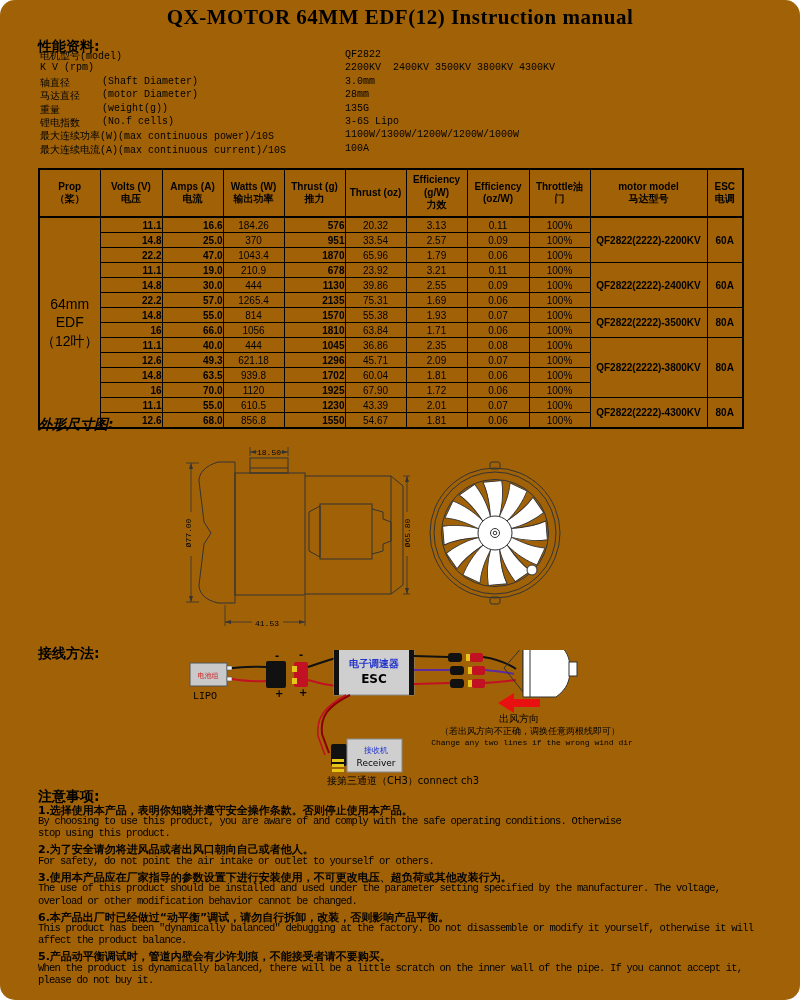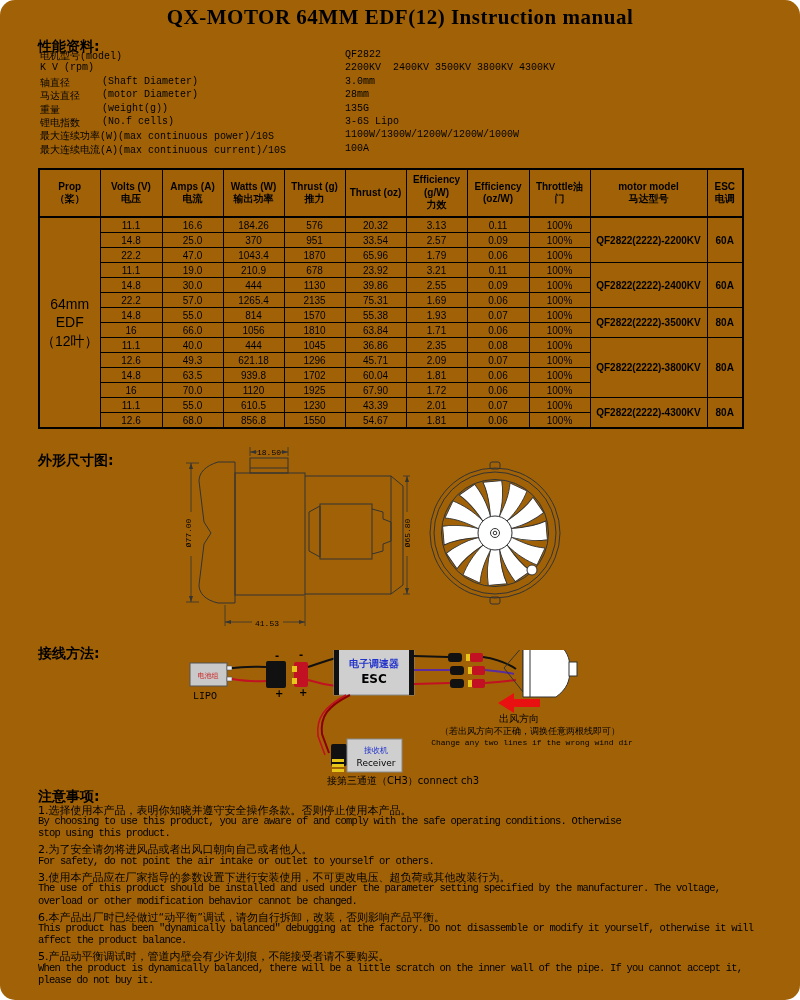--- a/index.html
+++ b/index.html
@@ -11,27 +11,27 @@
   #spec-list{position:absolute;top:49px;left:40px;width:720px;}
   .spec-row{position:relative;height:13.4px;font-size:10px;}
   .spec-zh{position:absolute;left:0;top:0;white-space:pre;}
   .spec-en{position:absolute;left:62px;top:0;white-space:pre;}
   .spec-val{position:absolute;left:305px;top:0;white-space:pre;}
   .spec-tbl{position:absolute;top:168px;left:38px;}
   table{border-collapse:collapse;table-layout:fixed;width:704px;border:2px solid #000;}
   th,td{border:1px solid #000;padding:0;text-align:center;vertical-align:middle;overflow:hidden;}
   thead th{height:46px;font:bold 10px "Liberation Sans",sans-serif;line-height:1.25;border-bottom:2px solid #000;}
   tbody td{height:14px;font:10px "Liberation Sans",sans-serif;}
-  tbody td.c0,tbody td.c1,tbody td.c3{font-weight:normal;}
+  tbody td.c0,tbody td.c1,tbody td.c3{font-weight:bold;text-align:right;}
   td.model-cell,td.esc-cell{font-weight:bold;font-size:10px;}
   td.prop-cell{font-size:14px;line-height:1.3;}
   svg text{font-family:"DejaVu Sans",sans-serif;}
   svg text.mono{font-family:"Liberation Mono",monospace;}
   #notes-list{position:absolute;top:800px;left:38px;width:730px;}
-  .note-zh{font-family:"DejaVu Sans",sans-serif;font-weight:normal;font-size:11px;height:12.4px;
+  .note-zh{font-family:"DejaVu Sans",sans-serif;font-weight:bold;font-size:11px;height:12.4px;
            margin-top:2.6px;white-space:nowrap;}
   .note-en{font-family:"Liberation Mono",monospace;font-size:10.5px;letter-spacing:-0.8px;height:12.4px;
            white-space:nowrap;}
 </style>
 </head>
 <body>
 
 <div class="page">
 
   <div class="title">QX-MOTOR 64MM EDF(12) Instruction manual</div>
@@ -292,21 +292,21 @@
             <td class="c3">1550</td>
             <td class="c4">54.67</td>
             <td class="c5">1.81</td>
             <td class="c6">0.06</td>
             <td class="c7">100%</td>
           </tr>
         </tbody>
     </table>
   </div>
 
-  <div class="sec-head" style="top:452px;">外形尺寸图:</div>
+  <div class="sec-head" style="top:416px;font-style:italic;">外形尺寸图:</div>
 
   <svg style="position:absolute;left:0;top:440px;" width="800" height="202" viewBox="0 440 800 202">
     <g fill="none" stroke="#333" stroke-width="1">
       <path d="M 235,462 L 218,462 C 205,466 199,473 199,481 L 204,522 L 211,533 L 204,544 L 199,585 C 199,593 205,600 218,603 L 235,603 L 235,462 Z"></path>
       <rect x="235" y="473" width="70" height="122"></rect>
       <rect x="250" y="458" width="38" height="15"></rect>
       <line x1="250" y1="468" x2="288" y2="468"></line>
       <path d="M 305,476 L 391,476 L 403,486 L 403,585 L 391,594 L 305,594"></path>
       <line x1="391" y1="476" x2="391" y2="594"></line>
       <path d="M 320,506 L 309,512 L 309,551 L 320,557 Z"></path>

